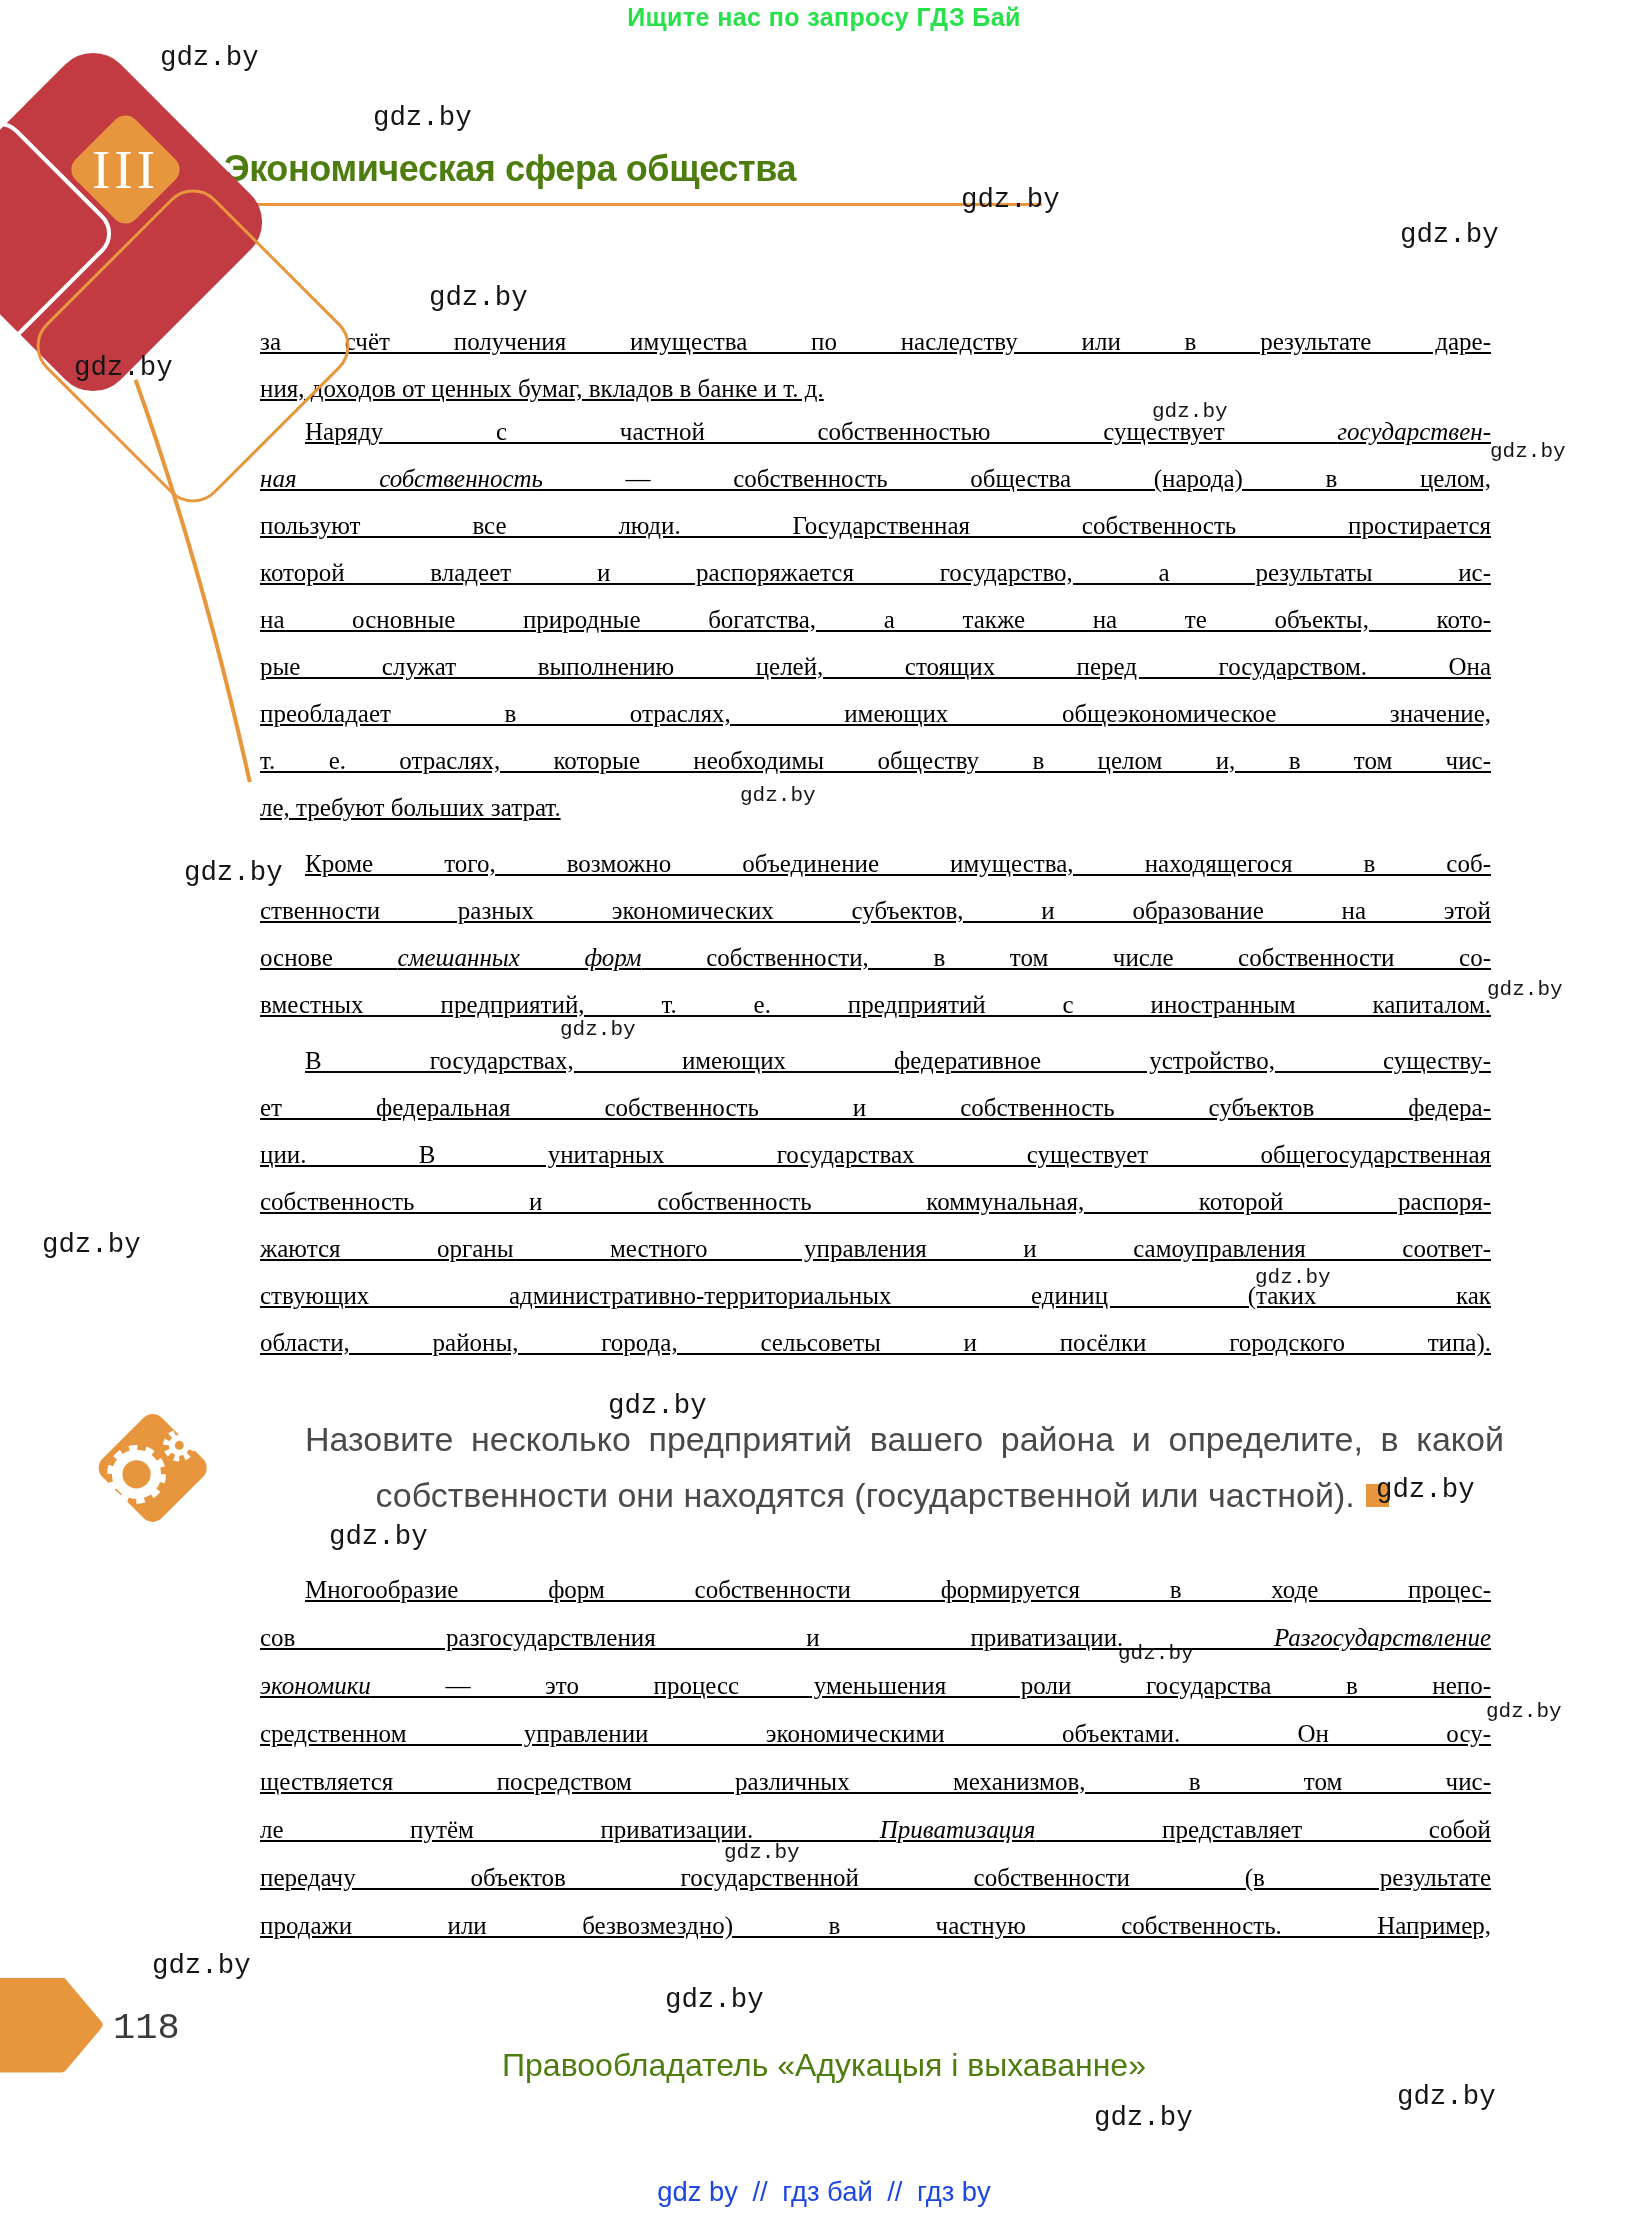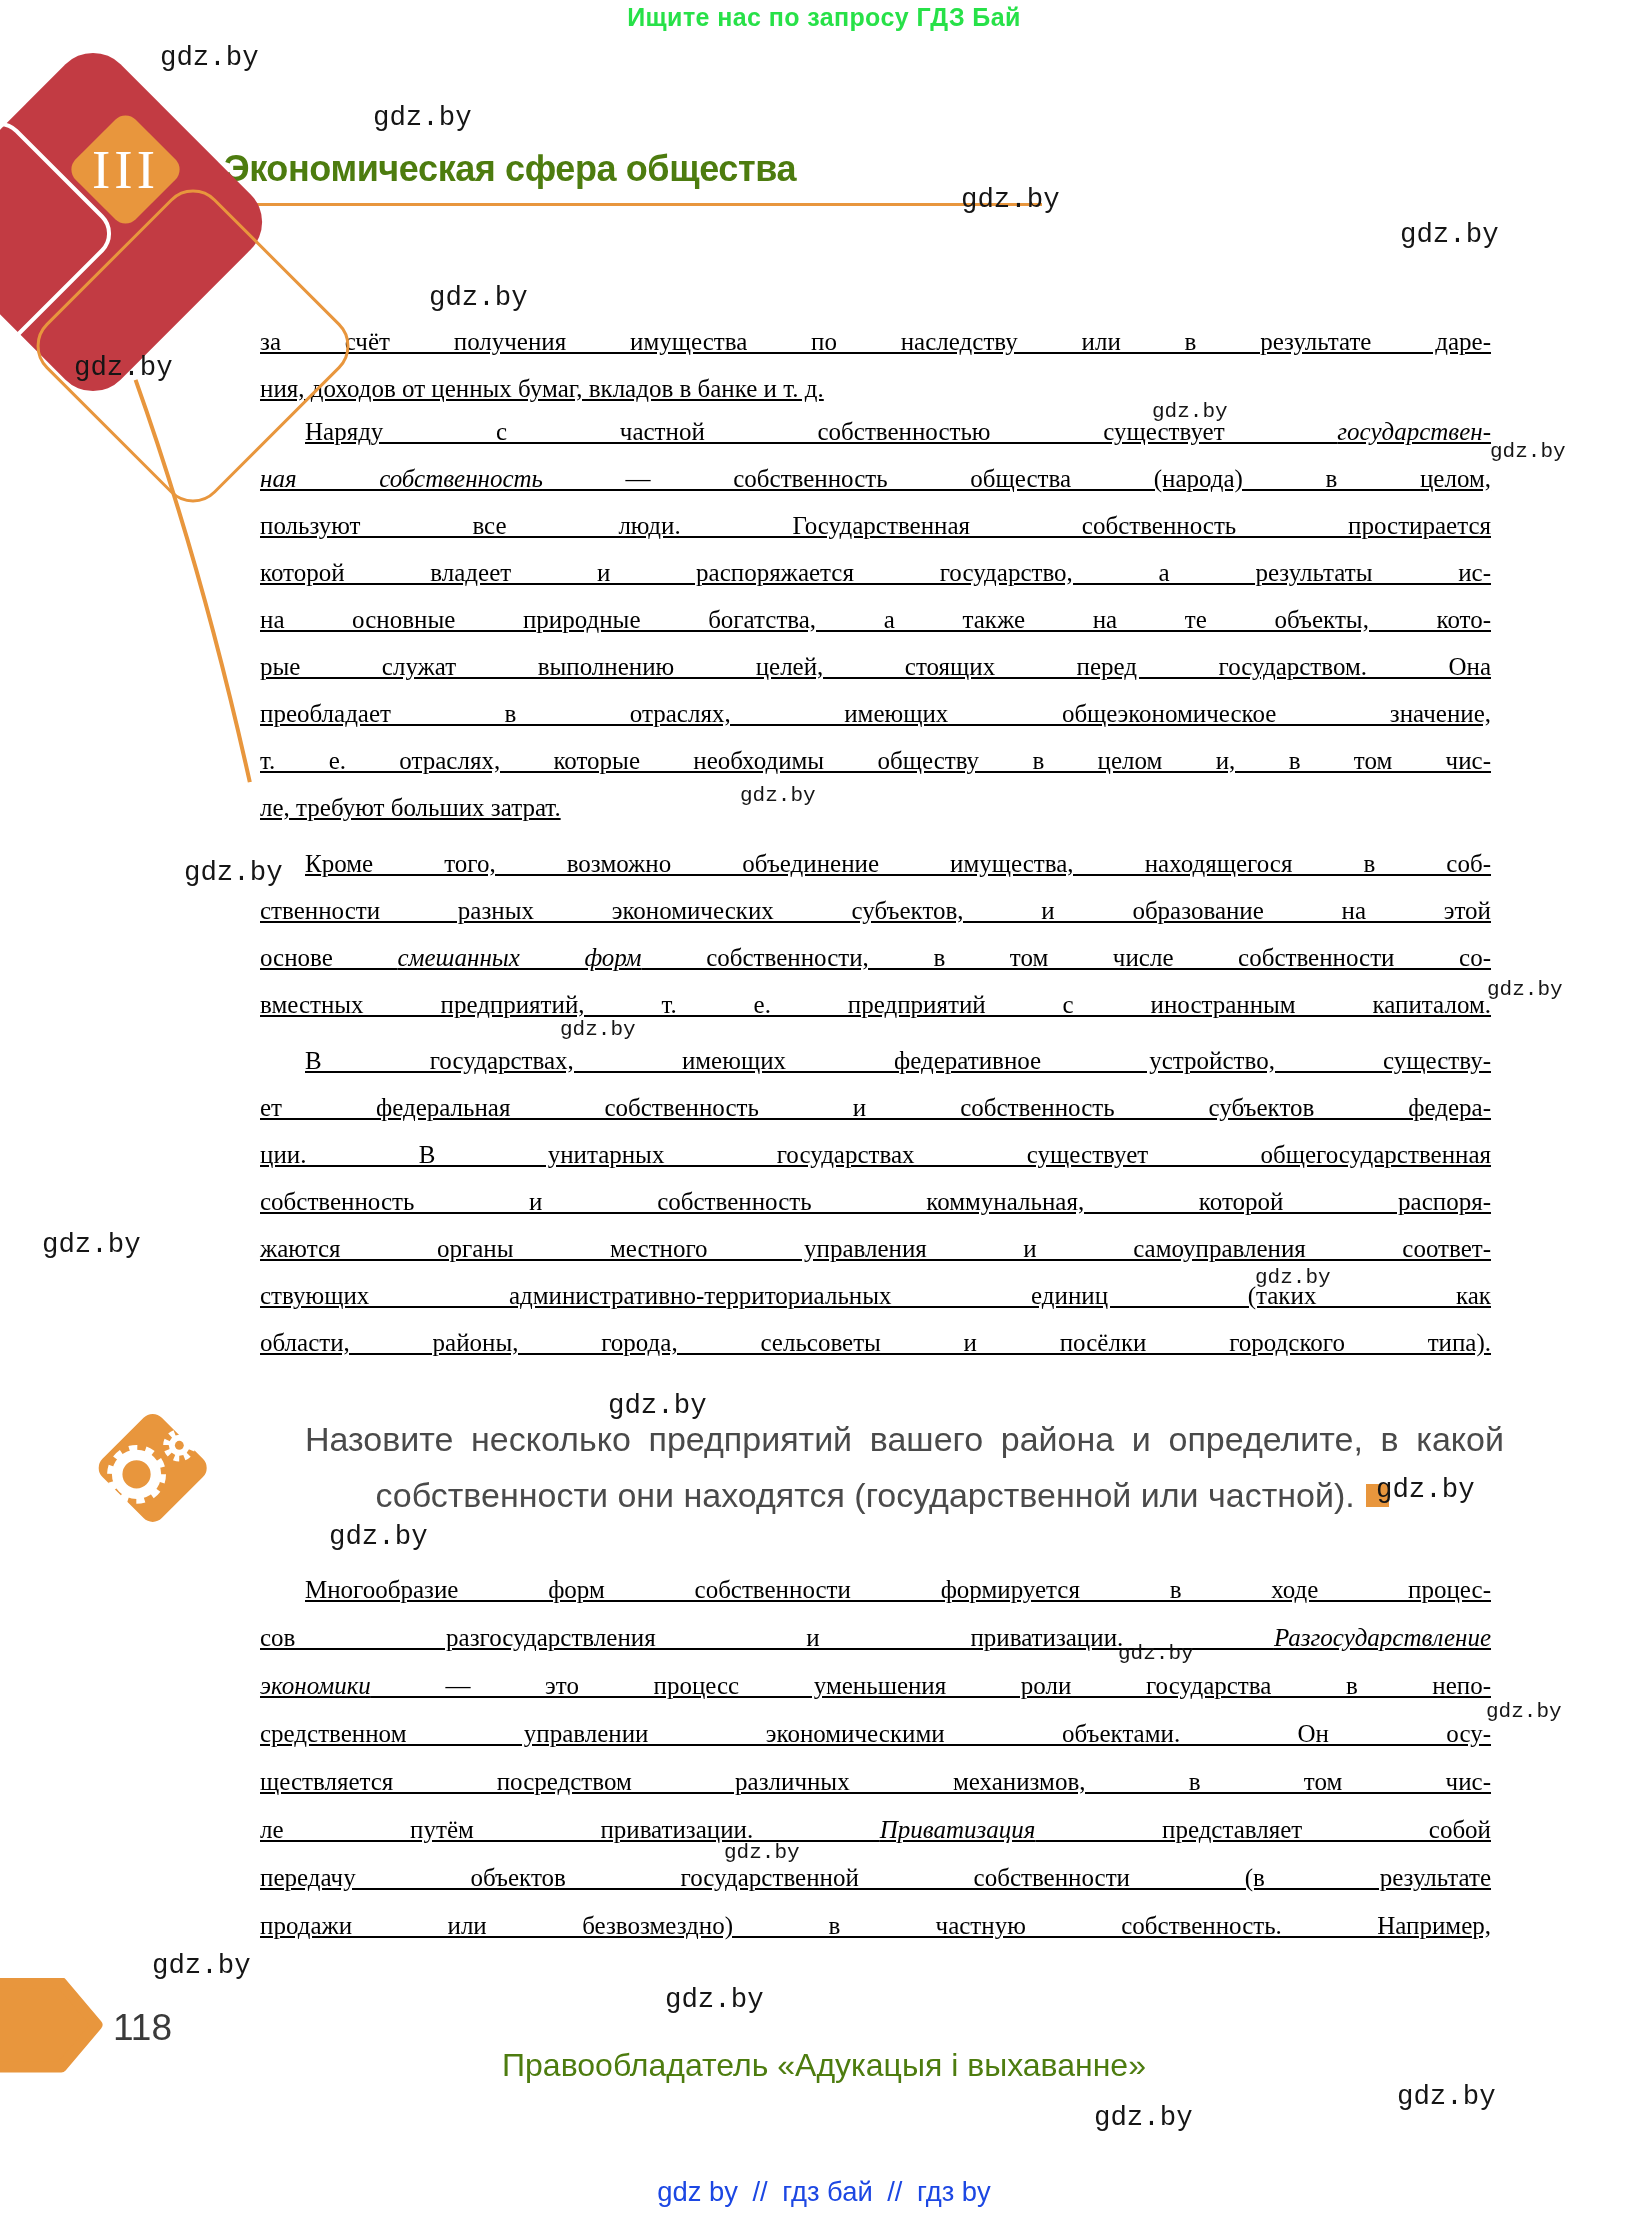--- a/index.html
+++ b/index.html
@@ -69,21 +69,21 @@
   .task .t2{text-align:center;}
   .task .sq{
     display:inline-block;width:22.6px;height:22.6px;background:#e8963d;
     margin-left:11.3px;vertical-align:baseline;
   }
   .gear-icon{position:absolute;left:97px;top:1413px;z-index:1;}
   
   .footer-shape{position:absolute;left:0;top:1978px;}
   .page-number{
     position:absolute;left:113px;top:2007px;
-    font-family:Liberation Sans, sans-serif;font-size:37px;color:#3a3a3a;
+    font-family:Liberation Mono, monospace;font-size:37px;color:#3a3a3a;
   }
   .copyright{
     position:absolute;left:0;top:2047px;width:100%;text-align:center;
     font-size:32px;color:#4d7c0f;
   }
   .links{
     position:absolute;left:0;top:2176px;width:100%;text-align:center;
     font-size:27.4px;color:#1c47e3;
   }
   .links .sep{margin:0 14.5px;}

